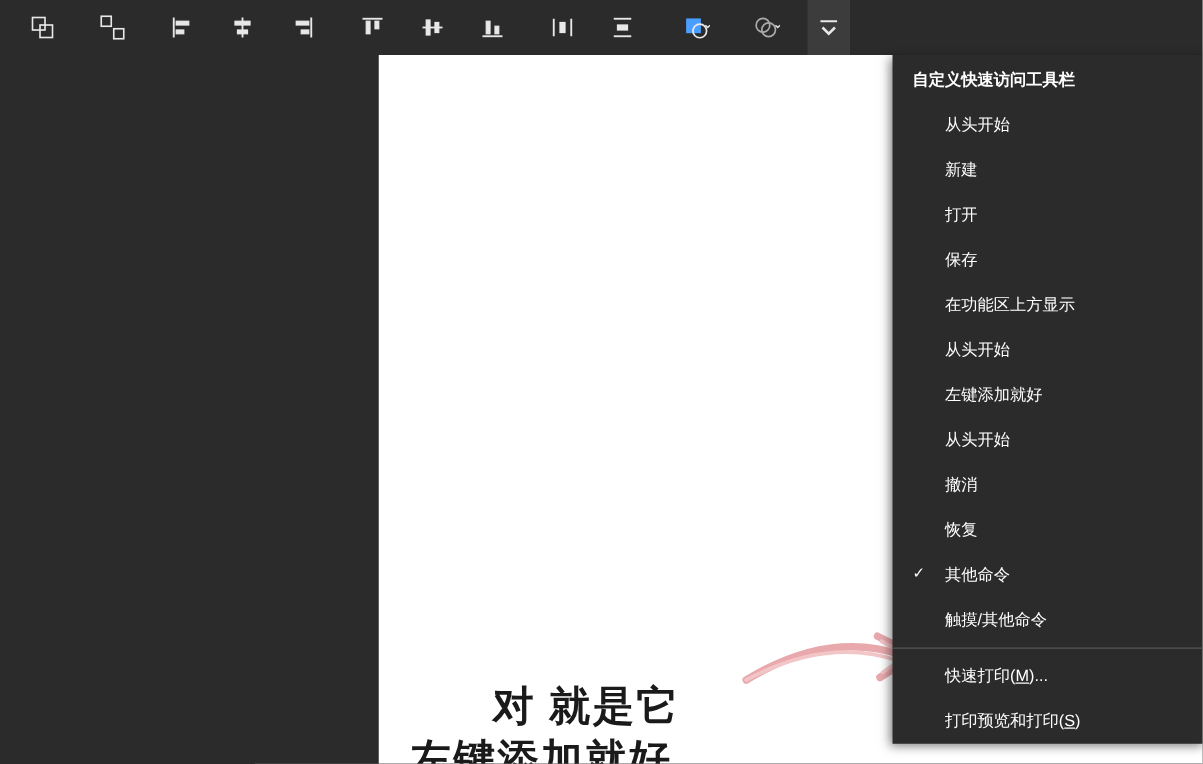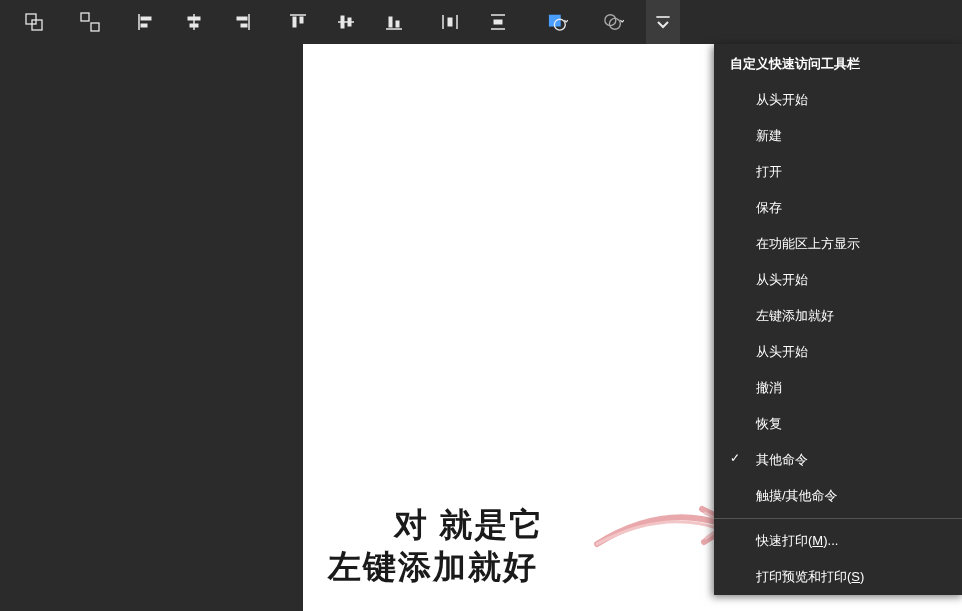--- a/index.html
+++ b/index.html
@@ -51,20 +51,21 @@
       height: 567px;
       background: #fff;
     }
     .annotation-text {
       position: absolute;
       font-family: "KaiTi", "STKaiti", serif;
       font-weight: bold;
       color: #1a1a1a;
       text-align: left;
       line-height: 1.3;
+      margin-top: 41px;
     }
     .anno-line1 { left: 394px; top: 460px; font-size: 33px; letter-spacing: 2px; }
     .anno-line2 { left: 328px; top: 502px; font-size: 33px; letter-spacing: 2px; }
     .arrow {
       position: absolute;
       left: 592px;
       top: 450px;
       width: 150px;
       height: 60px;
       pointer-events: none;

